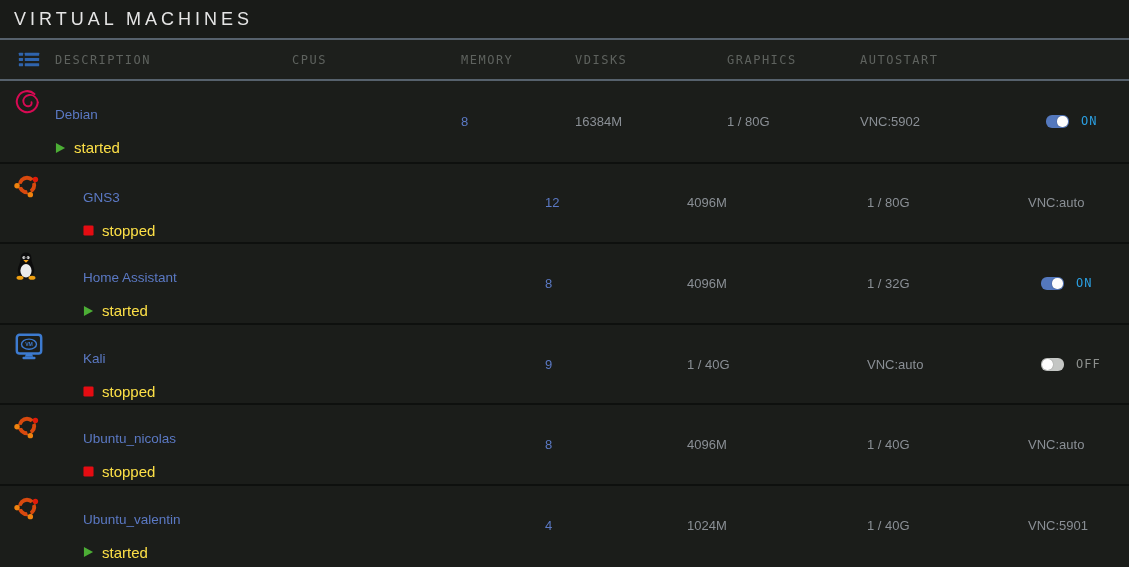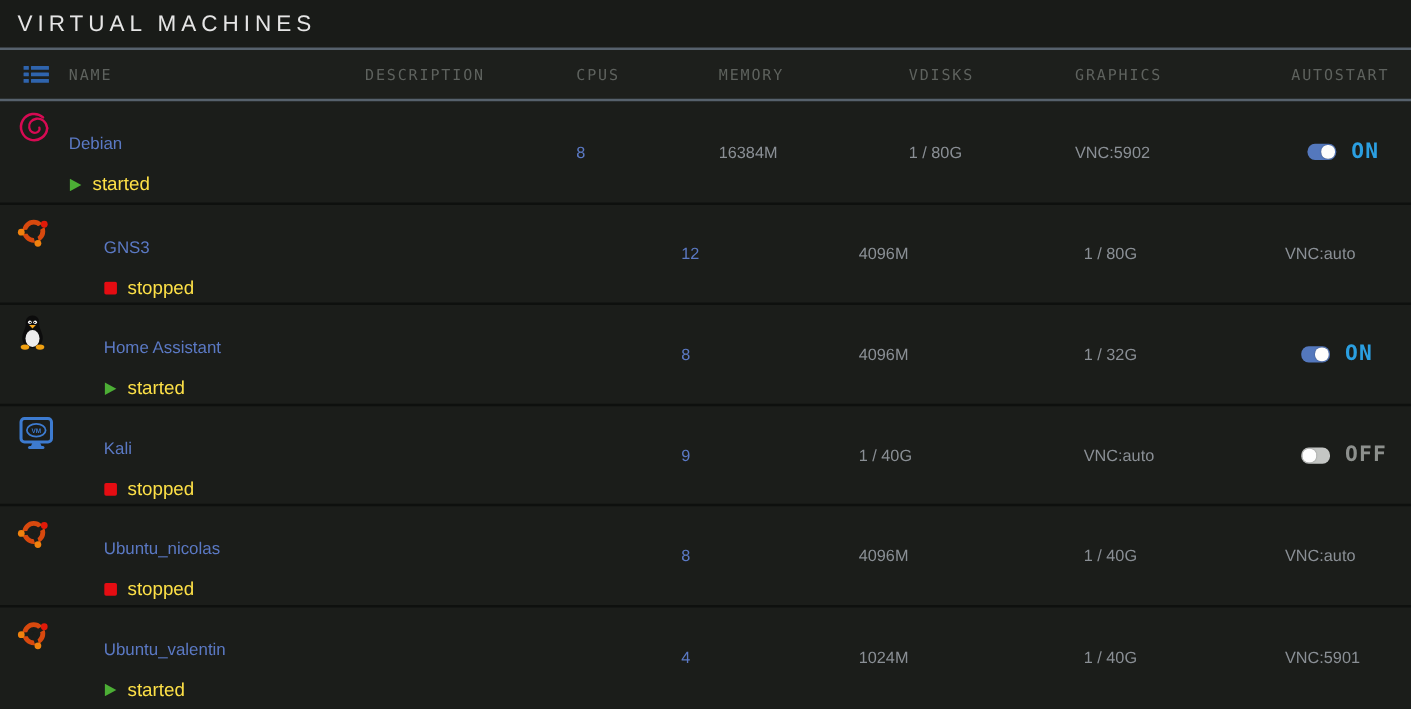--- a/index.html
+++ b/index.html
@@ -74,21 +74,21 @@
   .toggle .knob {
     position:absolute; top:1px;
     width:11px; height:11px; border-radius:5px;
     background:#fdfdfd; box-shadow:0 0 1px rgba(0,0,0,.5);
   }
   .toggle.on  .knob { right:1px; }
   .toggle.off .knob { left:1px; }
   .toggle-label {
     margin-left:12px;
     font-family:"DejaVu Sans Mono", monospace;
-    font-size:17px; font-weight:bold; letter-spacing:1px;
+    font-size:12px; font-weight:normal; letter-spacing:1px;
   }
   .toggle-label.on  { color:#2b9fe1; }
   .toggle-label.off { color:#8d908d; }
 </style>
 </head>
 <body>
 
 <div class="title-band">
   <span class="page-title">VIRTUAL MACHINES</span>
 </div>
@@ -99,21 +99,20 @@
           <g fill="#2f64ad">
             <rect x="1" y="2" width="5" height="3.6" rx="0.5"></rect>
             <rect x="8" y="2" width="17" height="3.6" rx="0.5"></rect>
             <rect x="1" y="8.2" width="5" height="3.6" rx="0.5"></rect>
             <rect x="8" y="8.2" width="17" height="3.6" rx="0.5"></rect>
             <rect x="1" y="14.4" width="5" height="3.6" rx="0.5"></rect>
             <rect x="8" y="14.4" width="17" height="3.6" rx="0.5"></rect>
           </g>
         </svg></span>
   </div>
-  <div class="hcell">NAME</div>
   <div class="hcell">DESCRIPTION</div>
   <div class="hcell">CPUS</div>
   <div class="hcell">MEMORY</div>
   <div class="hcell">VDISKS</div>
   <div class="hcell">GRAPHICS</div>
   <div class="hcell">AUTOSTART</div>
 </div>
 
 <div id="vm-rows">
   <div class="vm-row grid-cols">

